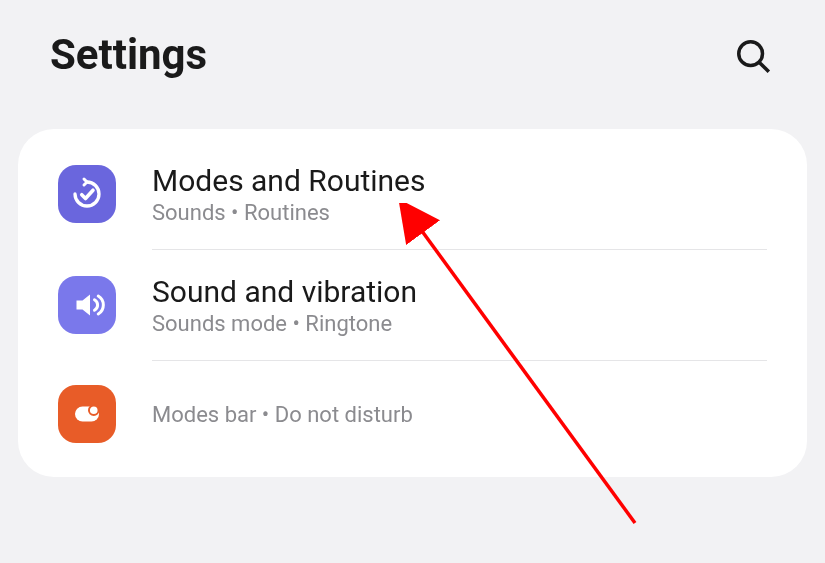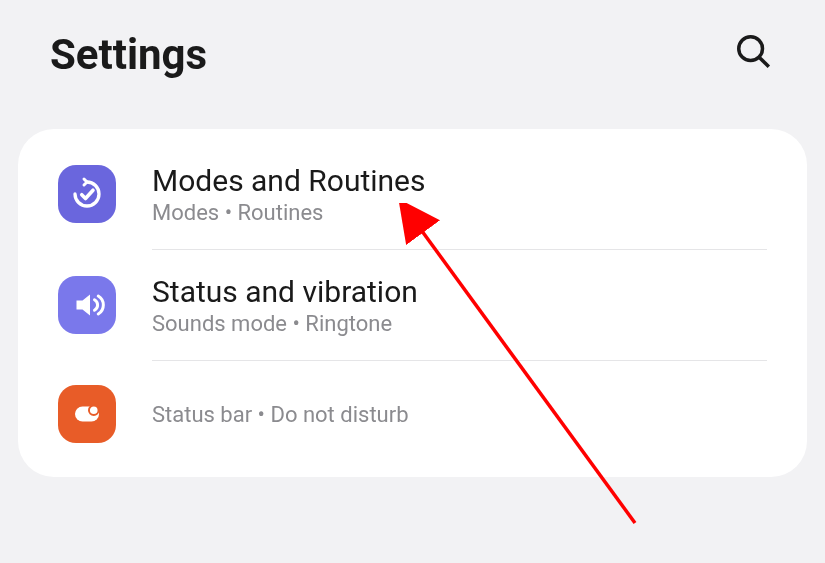--- a/index.html
+++ b/index.html
@@ -11,21 +11,21 @@
       font-family: -apple-system, BlinkMacSystemFont, 'Segoe UI', Roboto, sans-serif;
       background: #f2f2f4;
       width: 825px;
       height: 563px;
       overflow: hidden;
       position: relative;
     }
     .header {
       display: flex;
       justify-content: space-between;
-      align-items: flex-start;
+      align-items: flex-end;
       padding: 30px 50px 30px 50px;
     }
     .header-title {
       font-size: 42px;
       font-weight: 700;
       color: #1a1a1a;
     }
     .search-btn {
       width: 44px;
       height: 44px;
@@ -114,51 +114,51 @@
   <div class="settings-item">
     <div class="item-icon-wrap icon-modes">
       <svg width="36" height="36" viewBox="0 0 24 24" fill="none">
         <path d="M 4 12 A 8 8 0 1 0 12 4" stroke="#ffffff" stroke-width="2.2" stroke-linecap="round"></path>
         <path d="M 10 2 L 12 4 L 10 6" stroke="#ffffff" stroke-width="2" stroke-linecap="round" stroke-linejoin="round" fill="none"></path>
         <path d="M 8.5 12.5 L 11 15 L 16 9.5" stroke="#ffffff" stroke-width="2.4" stroke-linecap="round" stroke-linejoin="round" fill="none"></path>
       </svg>
     </div>
     <div class="item-text">
       <div class="item-title">Modes and Routines</div>
-      <div class="item-subtitle">Modes  •  Routines</div>
+      <div class="item-subtitle">Sounds  •  Routines</div>
     </div>
   </div>
 
   <div class="divider"></div>
 
   <div class="settings-item">
     <div class="item-icon-wrap icon-sounds">
       <svg width="36" height="36" viewBox="0 0 24 24" fill="none">
         <path d="M 5 9 L 5 15 L 9 15 L 14 19 L 14 5 L 9 9 Z" fill="#ffffff"></path>
         <path d="M 17 8.5 A 4 4 0 0 1 17 15.5" stroke="#ffffff" stroke-width="2" stroke-linecap="round" fill="none"></path>
         <path d="M 19.5 6 A 7 7 0 0 1 19.5 18" stroke="#ffffff" stroke-width="2" stroke-linecap="round" fill="none"></path>
       </svg>
     </div>
     <div class="item-text">
-      <div class="item-title">Status and vibration</div>
+      <div class="item-title">Sound and vibration</div>
       <div class="item-subtitle">Sounds mode  •  Ringtone</div>
     </div>
   </div>
 
   <div class="divider"></div>
 
   <div class="settings-item">
     <div class="item-icon-wrap icon-notif">
       <svg width="36" height="36" viewBox="0 0 24 24" fill="none">
         <rect x="4" y="7" width="16" height="10" rx="5" fill="#ffffff"></rect>
         <circle cx="16.5" cy="9.5" r="3.2" fill="#ffffff" stroke="#e85c28" stroke-width="1.3"></circle>
       </svg>
     </div>
     <div class="item-text">
-      <div class="item-subtitle">Status bar  •  Do not disturb</div>
+      <div class="item-subtitle">Modes bar  •  Do not disturb</div>
     </div>
   </div>
 
 </div>
 
 <svg class="arrow-annotation" style="left:395px; top:203px;" width="260" height="340">
   <defs>
     <marker id="arrowhead" markerWidth="12" markerHeight="12" refX="2" refY="6" orient="auto">
       <polygon points="0 0, 12 6, 0 12" fill="#ff0000"></polygon>
     </marker>

